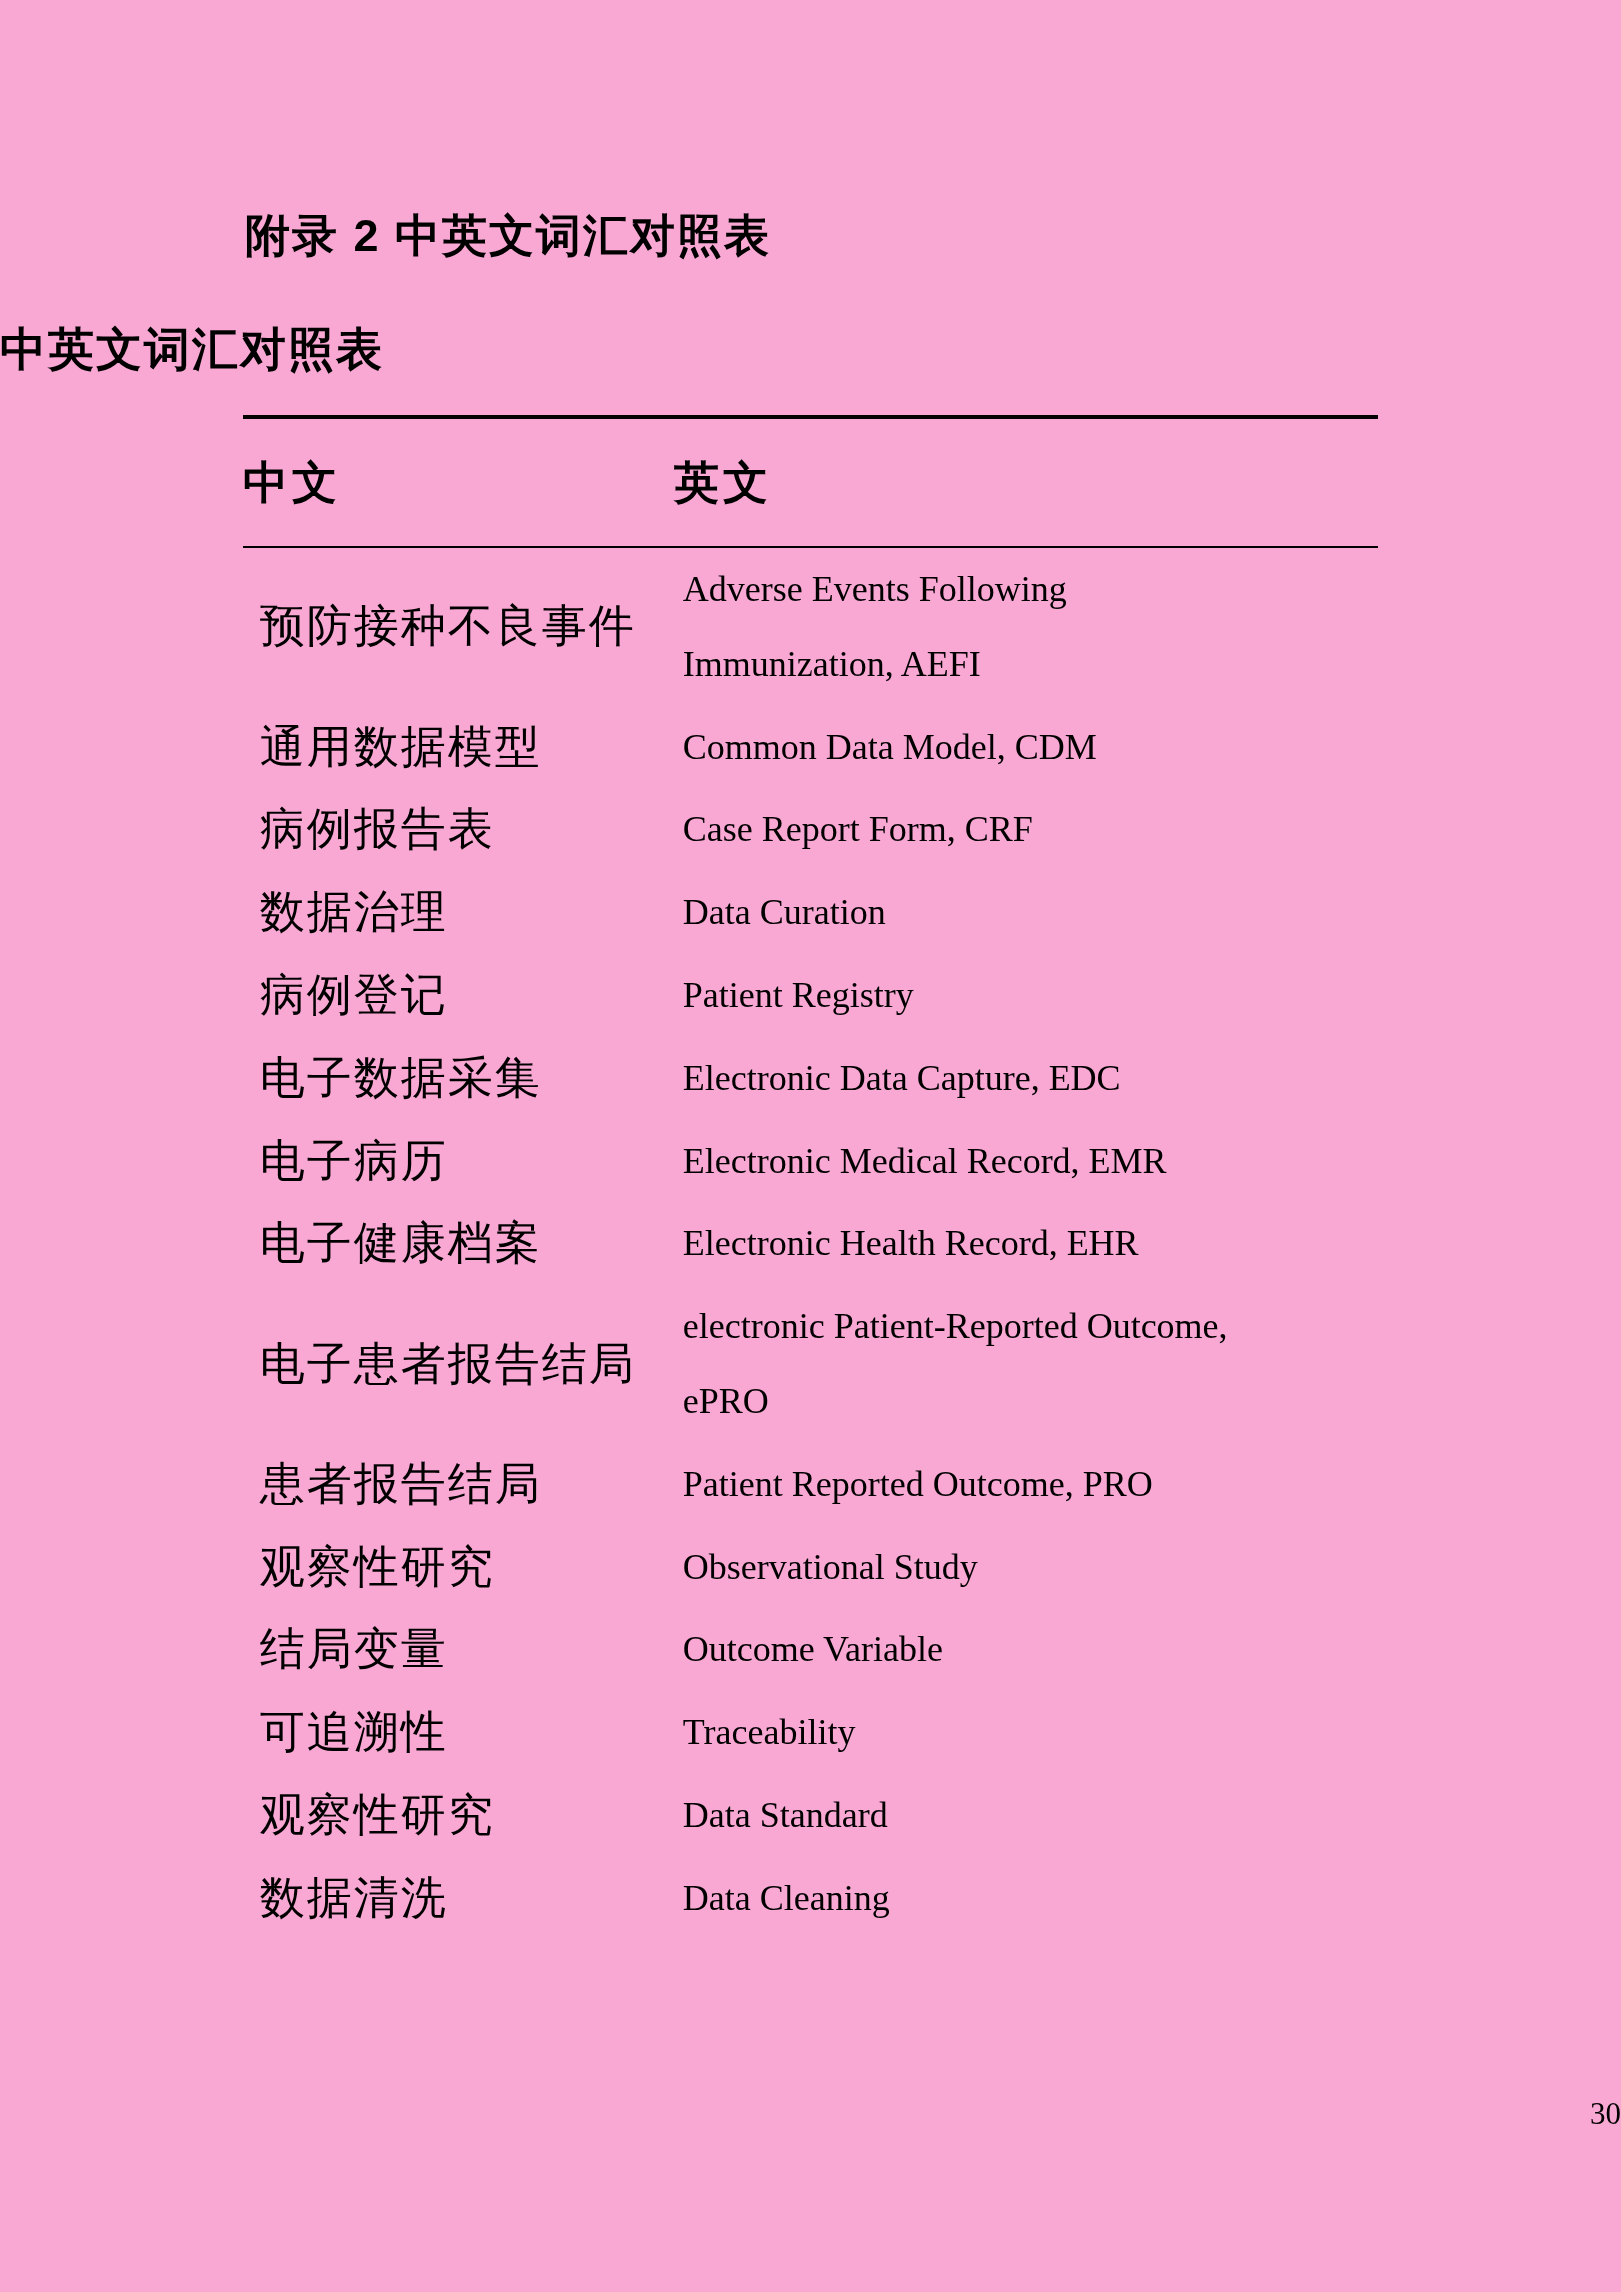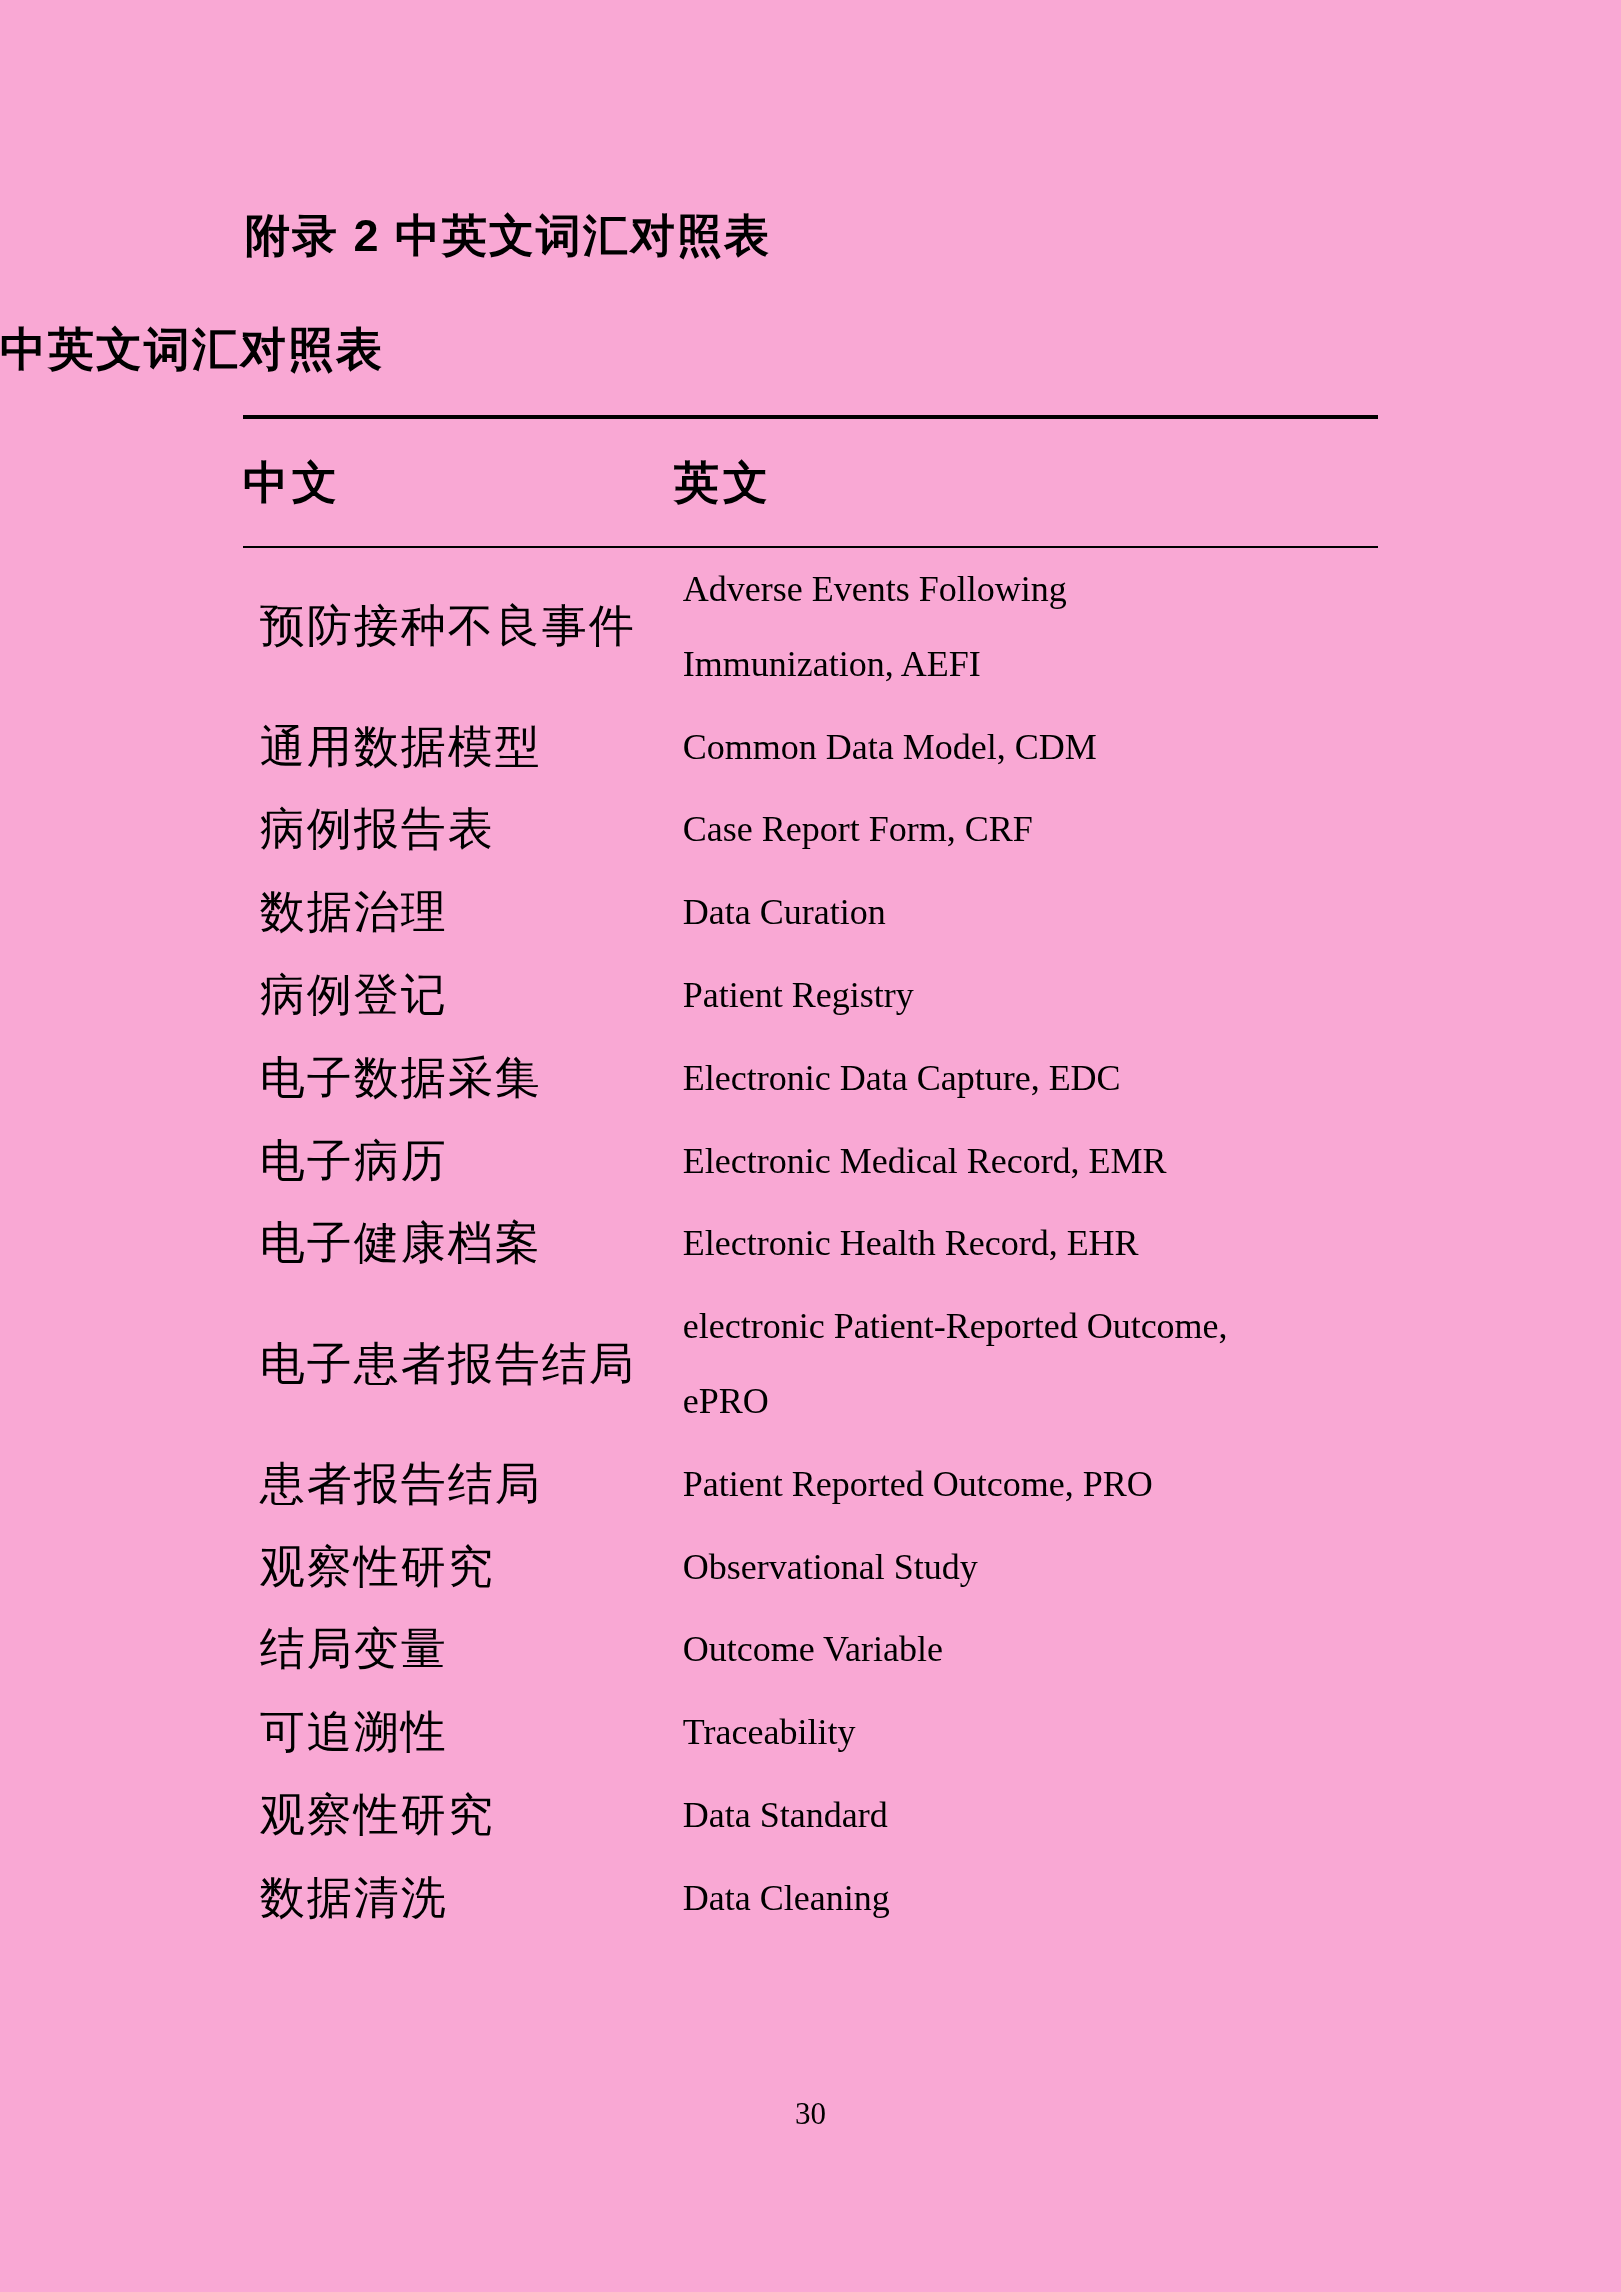--- a/index.html
+++ b/index.html
@@ -82,21 +82,21 @@
   }
   .en-line {
     line-height: 75px;
     white-space: nowrap;
   }
   .page-number {
     position: absolute;
     left: 0;
     top: 2096px;
     width: 100%;
-    text-align: center;
+    text-align: right;
     font-family: "Liberation Serif", serif;
     font-size: 31px;
   }
 </style>
 </head>
 <body>
 
 <div class="page">
 
   <div class="appendix-heading">附录 2 中英文词汇对照表</div>

